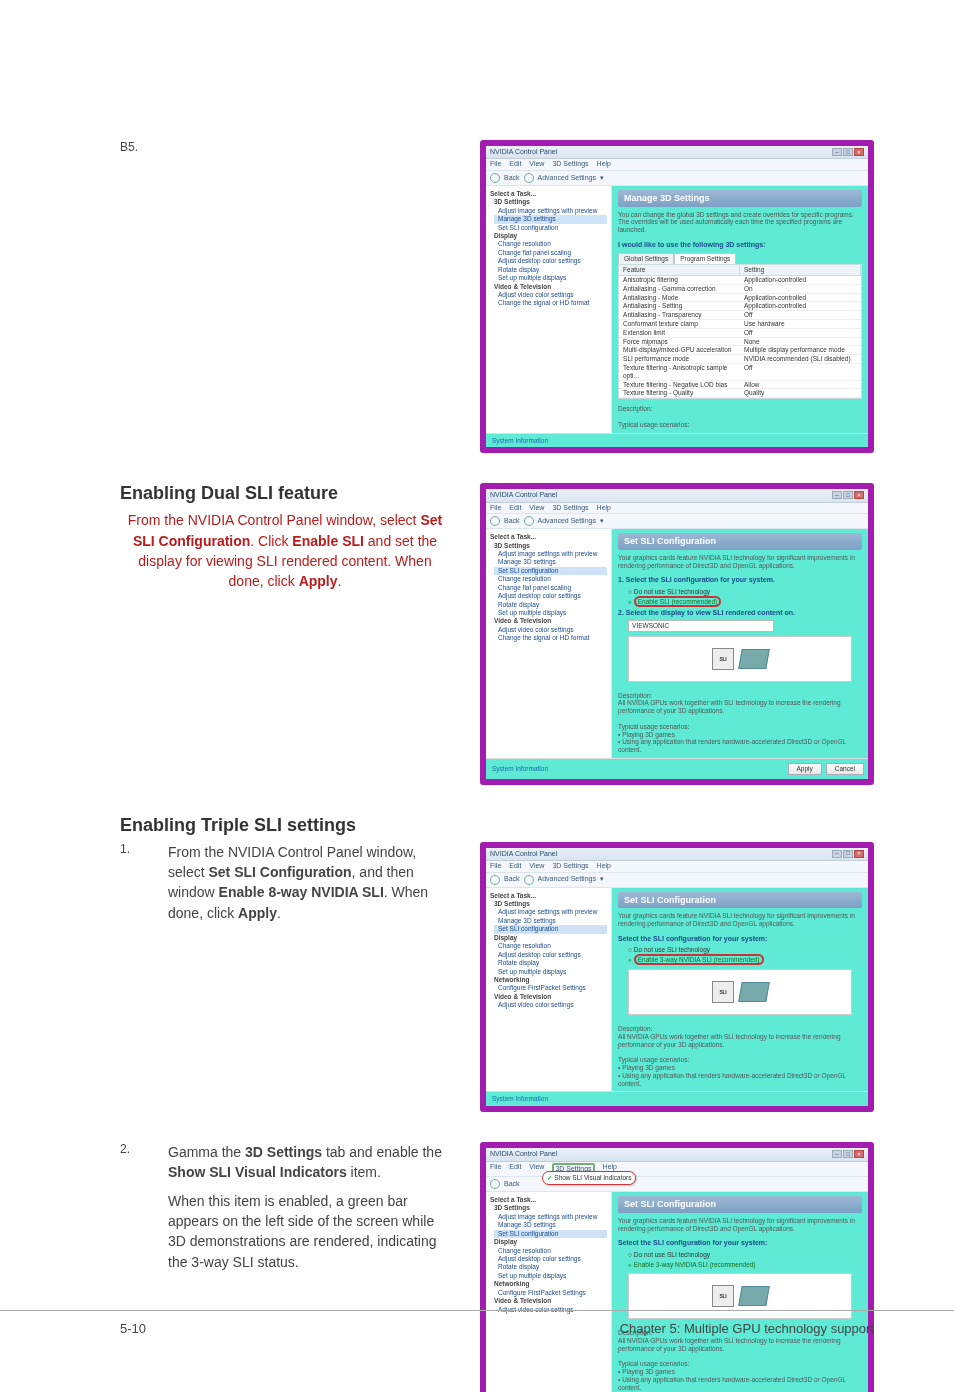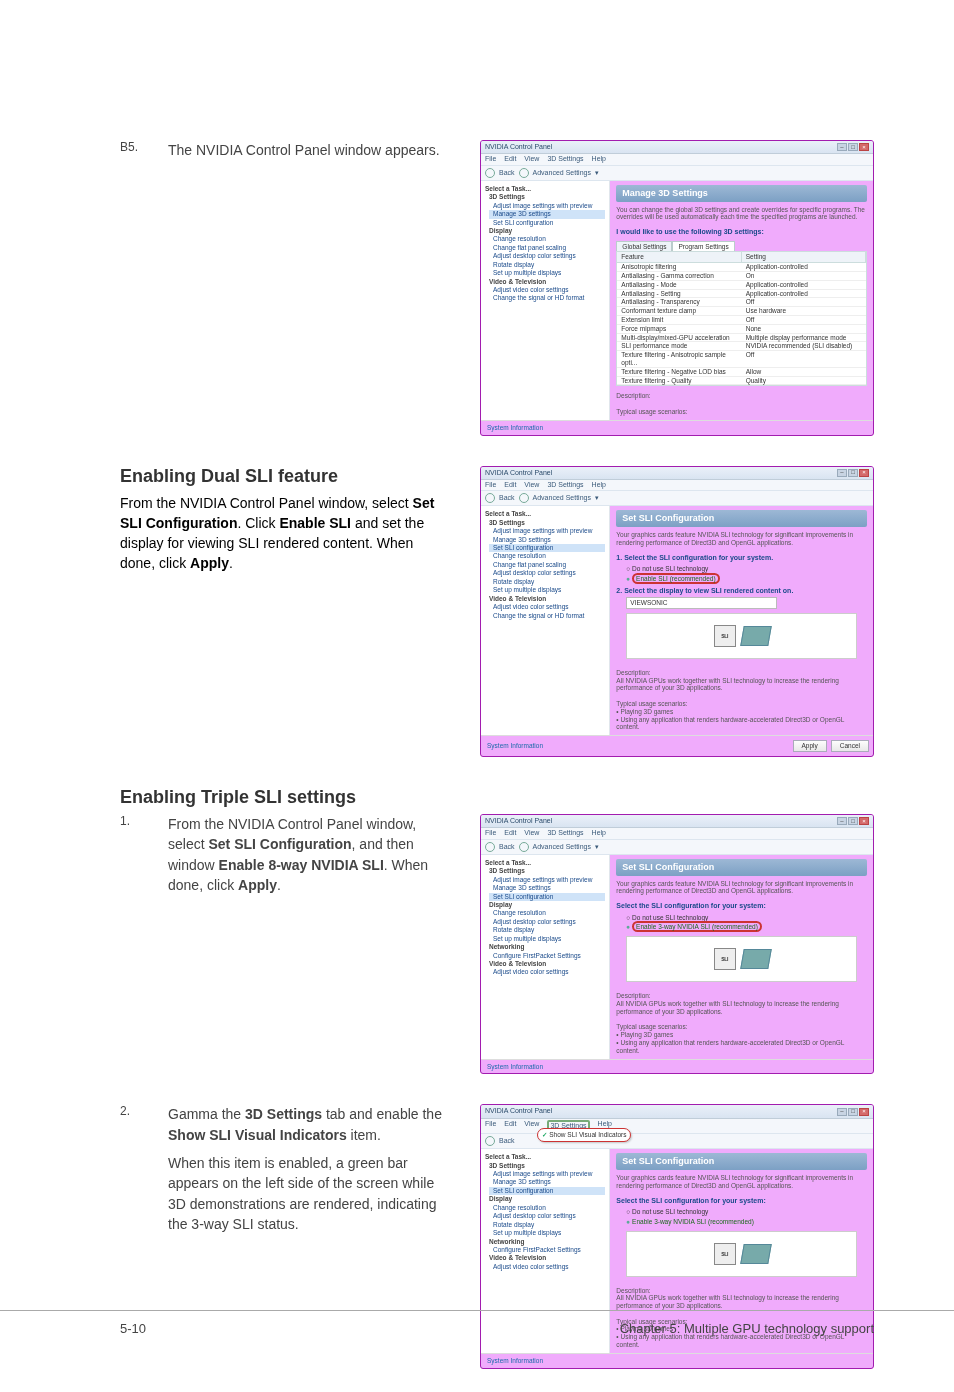--- a/index.html
+++ b/index.html
@@ -42,28 +42,29 @@
     line-height: 1.45;
   }
   .section-heading {
     font-size: 18px;
     font-weight: bold;
     color: #333;
     margin-bottom: 6px;
   }
   .section-para {
     font-size: 14px;
-    color: #000000;
+    color: #b91c1c;
     line-height: 1.45;
     margin-bottom: 8px;
+    text-align: center;
   }
   .win {
-    border: 1px solid #a21caf;
+    border: 6px solid #a21caf;
     border-radius: 3px;
-    background: #f0abfc;
+    background: #5eead4;
     width: 100%;
     font-size: 7px;
     line-height: 1.2;
     overflow: hidden;
   }
   .win-titlebar {
     background: linear-gradient(#eaf0f9, #d9e4f1);
     border-bottom: 1px solid #c0cdd9;
     display: flex;
     justify-content: space-between;
@@ -125,21 +126,20 @@
 </style>
 </head>
 <body>
 
 <div class="page">
 
   <div class="row">
     <div class="left-col">
       <div class="step-line">
         <div class="step-num">B5.</div>
-        <div class="step-body">The NVIDIA Control Panel window appears.</div>
       </div>
     </div>
     <div class="right-col">
 
       <div class="win">
         <div class="win-titlebar">
           <span class="title">NVIDIA Control Panel</span>
           <div class="win-btns">
             <div class="win-btn">–</div>
             <div class="win-btn">□</div>

